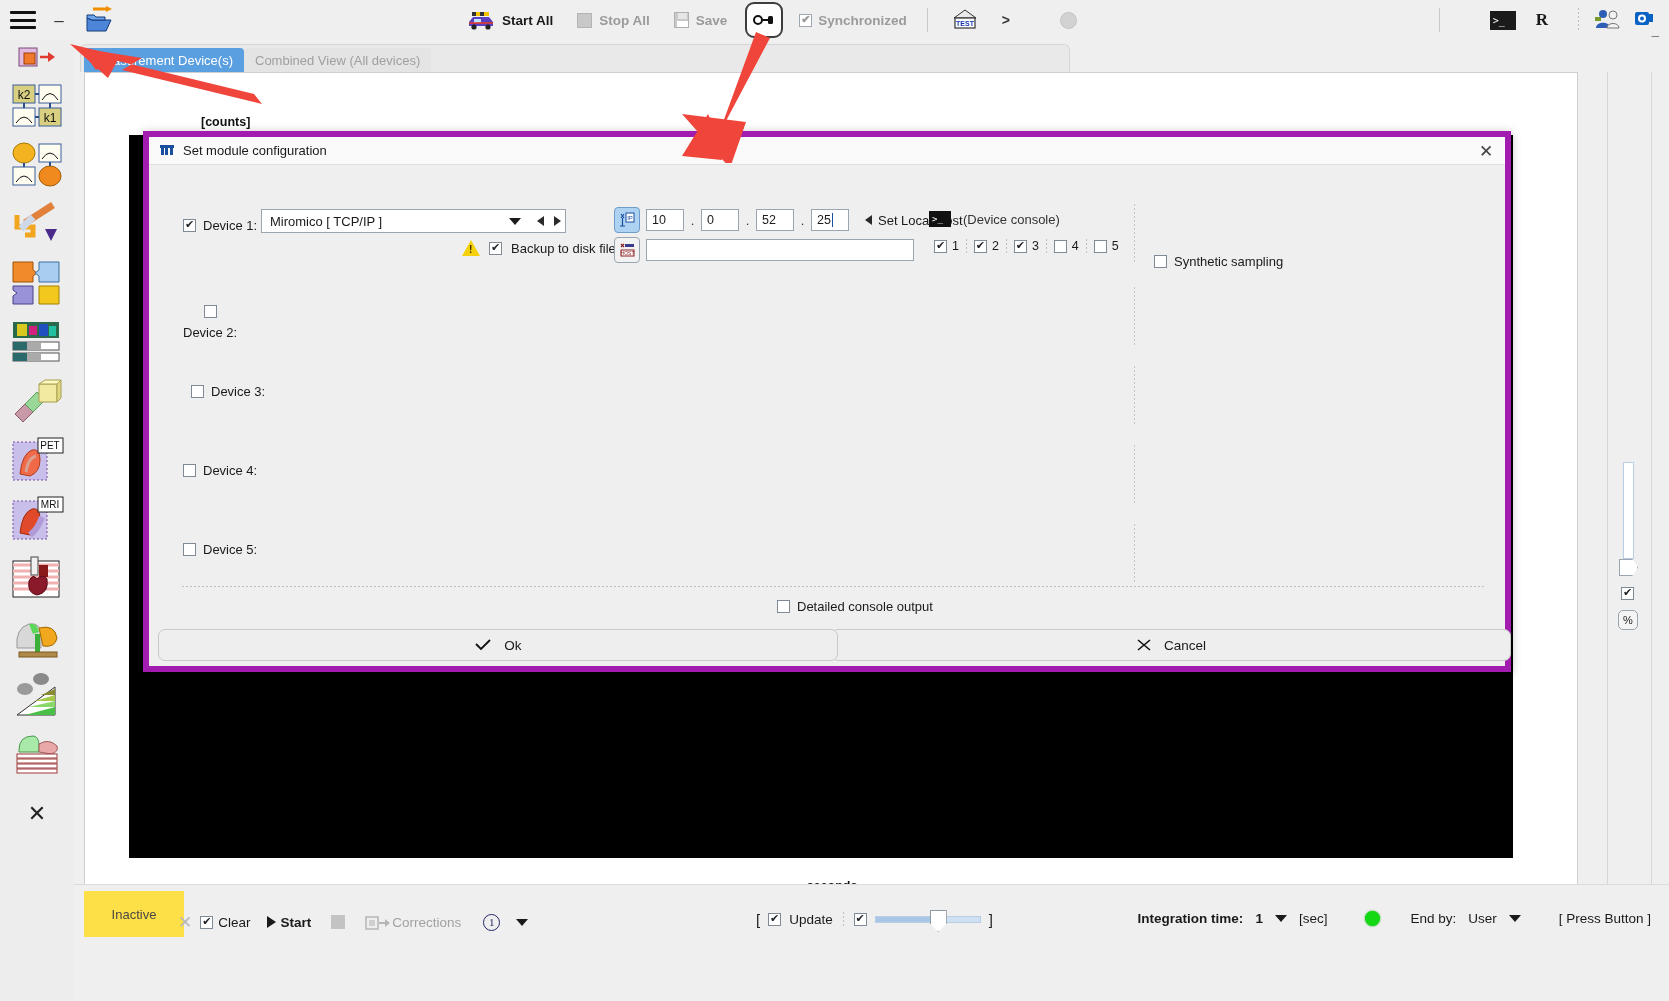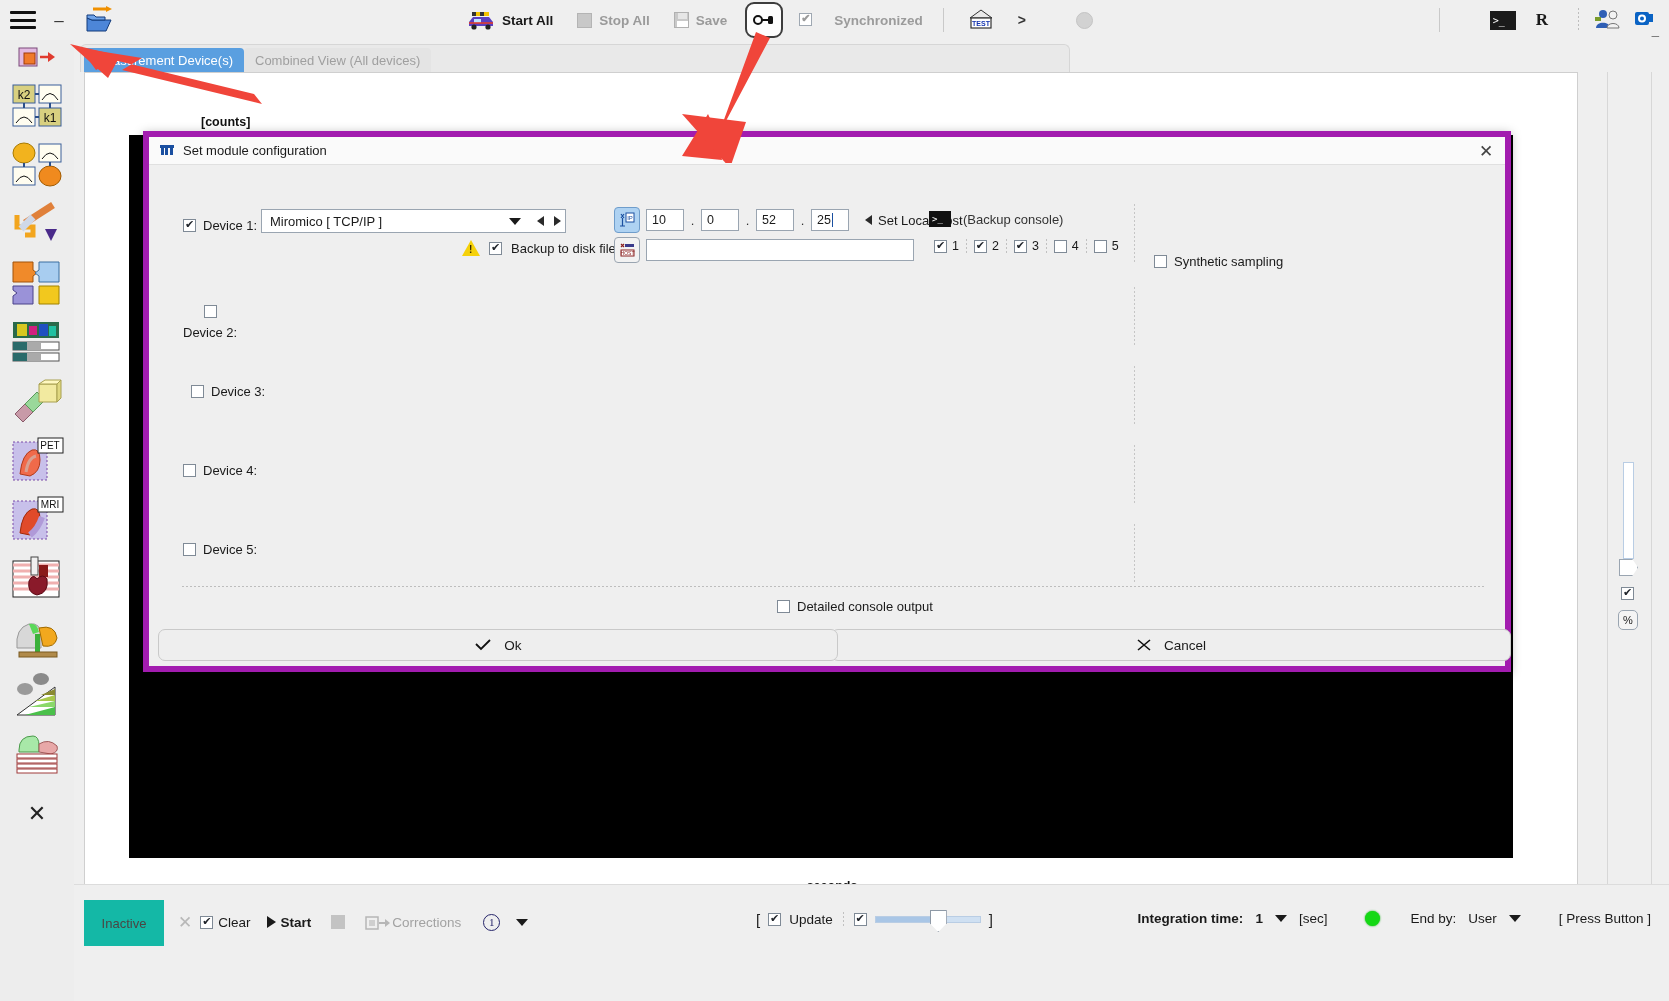--- a/index.html
+++ b/index.html
@@ -54,21 +54,21 @@
   }
   .tb-save-ico::after {
     content:""; position:absolute; left:2px; bottom:0; width:11px; height:6px; background:#fff;
   }
   .key-btn {
     width: 38px; height: 36px; border: 2px solid #3d3d3d; border-radius: 9px;
     background: #fdfdfd; display: flex; align-items: center; justify-content: center;
     margin: 0 6px; cursor: pointer;
   }
   .sync-box {
-    display: flex; align-items: flex-start; gap: 22px; padding: 0 10px;
+    display: flex; align-items: center; gap: 6px; padding: 0 10px;
     color: #9b9b9b; font-weight: bold; font-size: 13.5px;
   }
   .cb {
     width: 13px; height: 13px; border: 1px solid #7f8a96; background: #fff;
     display: inline-flex; align-items: center; justify-content: center;
     flex: 0 0 auto; position: relative;
   }
   .cb.checked::after {
     content: "✔"; font-size: 11px; line-height: 1; color: #20242a;
     position: relative; top: -1px;
@@ -165,22 +165,22 @@
   .lg-swatch { width: 28px; height: 14px; background: #fff; border: 1px solid #e2e2e2;
                display:flex; align-items:center; justify-content:center;}
   .lg-line { width: 22px; height: 2px; }
 
   
   .bottombar {
     position: absolute; left: 74px; top: 884px; width: 1595px; height: 117px;
     background: #efefef; border-top: 1px solid #dcdcdc;
   }
   .inactive-btn {
-    position: absolute; left: 10px; top: 15px; width: 80px; height: 46px;
-    background: #14b8a6; color: #4a4644; display:flex; align-items:center; justify-content:center;
+    position: absolute; left: 10px; top: 6px; width: 100px; height: 46px;
+    background: #fde047; color: #4a4644; display:flex; align-items:center; justify-content:center;
     font-size: 13px; cursor: pointer;
   }
   .bb-row { position: absolute; left: 96px; top: 14px; height: 46px; display: flex; align-items: center; gap: 0; }
   .xmark { color: #b8b8b8; font-size: 17px; padding: 0 8px; }
   .bb-lbl { font-size: 13.5px; margin-left: 5px; }
   .bb-lbl.b { font-weight: bold; }
   .bb-lbl.dim { color: #a2a2a2; }
   .play-tri { width:0;height:0;border-top:6px solid transparent;border-bottom:6px solid transparent;
               border-left:9px solid #1a1a1a; margin-left: 16px;}
   .stop-sq { width: 14px; height: 14px; background: #c3c3c3; margin-left: 20px; }
@@ -698,21 +698,21 @@
             <rect x="6" y="2" width="9" height="3" fill="#3a3a8a"></rect>
             <rect x="2" y="8" width="13" height="6" fill="#fff" stroke="#8a2020"></rect>
             <text x="8.5" y="13" font-size="5" text-anchor="middle" fill="#8a2020" font-family="Liberation Sans, sans-serif">HOST</text>
           </svg>
         </span>
         <span class="host-field"></span>
       </div>
 
       <div style="position:absolute; left:780px; top:12px;" class="devconsole">
         <span class="dc-ico">&gt;_</span>
-        <span style="color:#333;">(Backup console)</span>
+        <span style="color:#333;">(Device console)</span>
       </div>
 
       <div class="chan-row" style="position:absolute; left:778px; top:40px;">
         <span class="chan">
           <span class="cb checked"></span>
           <span>1</span>
         </span>
         <span class="chan-sep"></span>
         <span class="chan">
           <span class="cb checked"></span>

